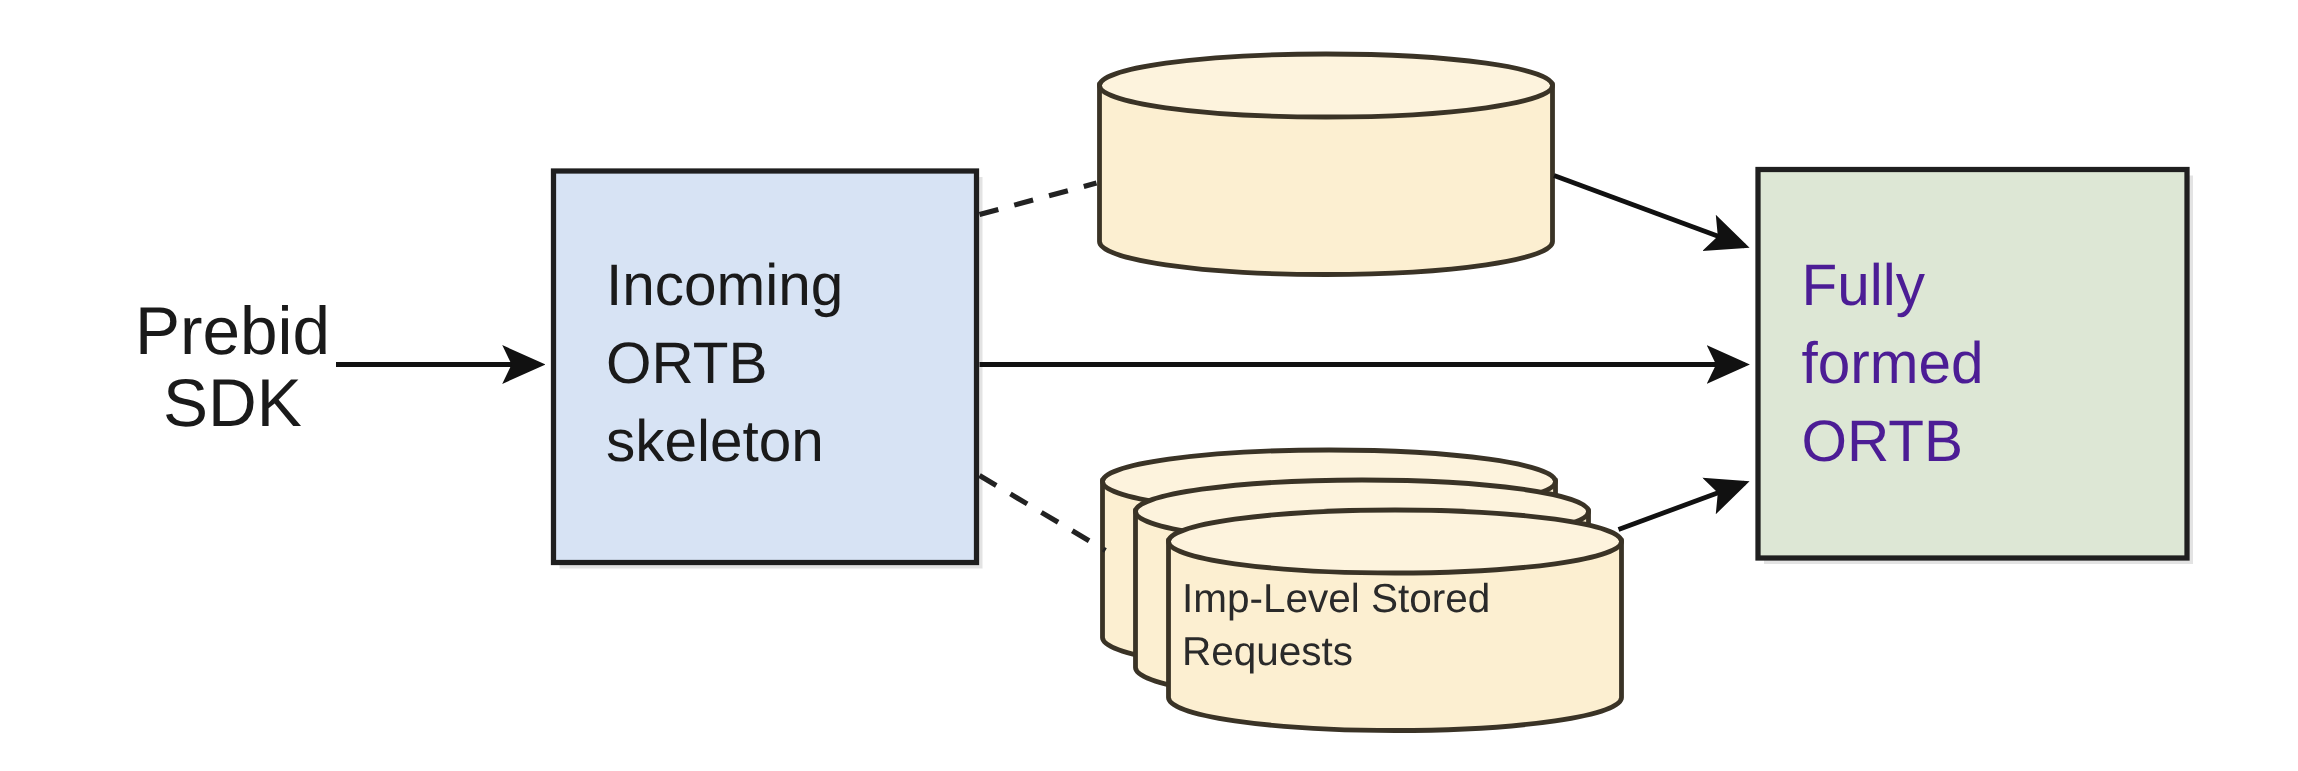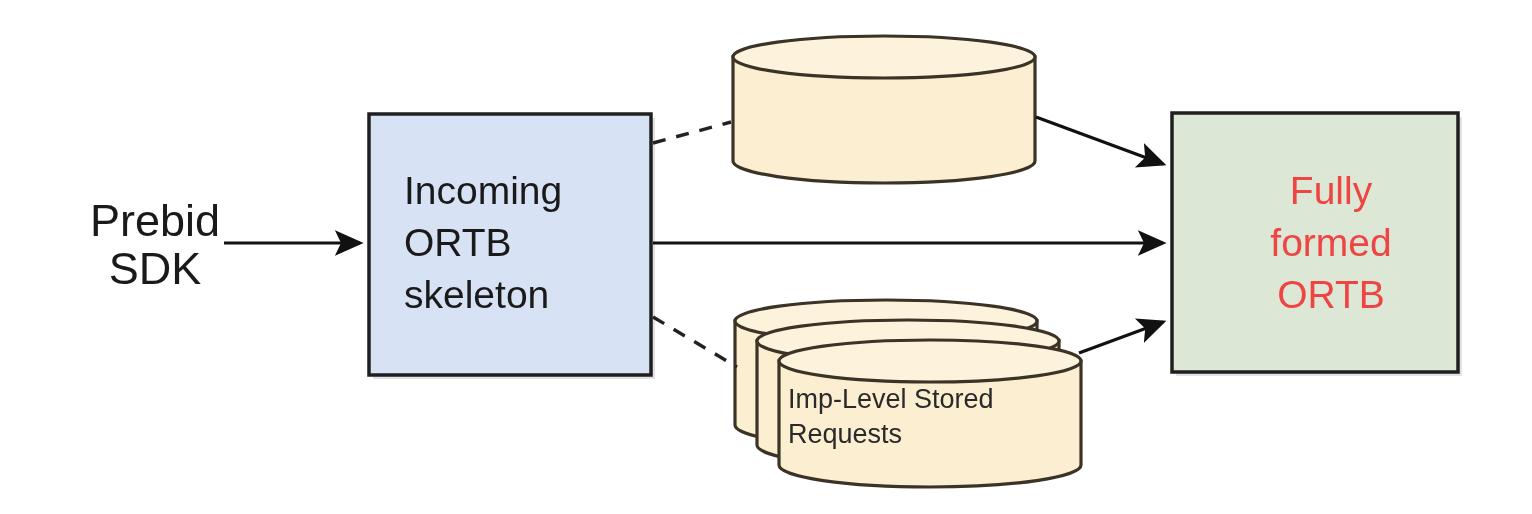--- a/index.html
+++ b/index.html
@@ -51,22 +51,22 @@
     color: #1a1a1a;
     text-align: left;
   }
   
   #label-fully-formed {
     left: 1201px;
     top: 165px;
     width: 260px;
     font-size: 39px;
     line-height: 52px;
-    color: #ef4444;
-    text-align: center;
+    color: #4c1d95;
+    text-align: left;
   }
   
   #label-top-level-stored {
     left: 743px;
     top: 86px;
     width: 285px;
     font-size: 27px;
     line-height: 35px;
     color: #2a2a2a;
     text-align: center;

